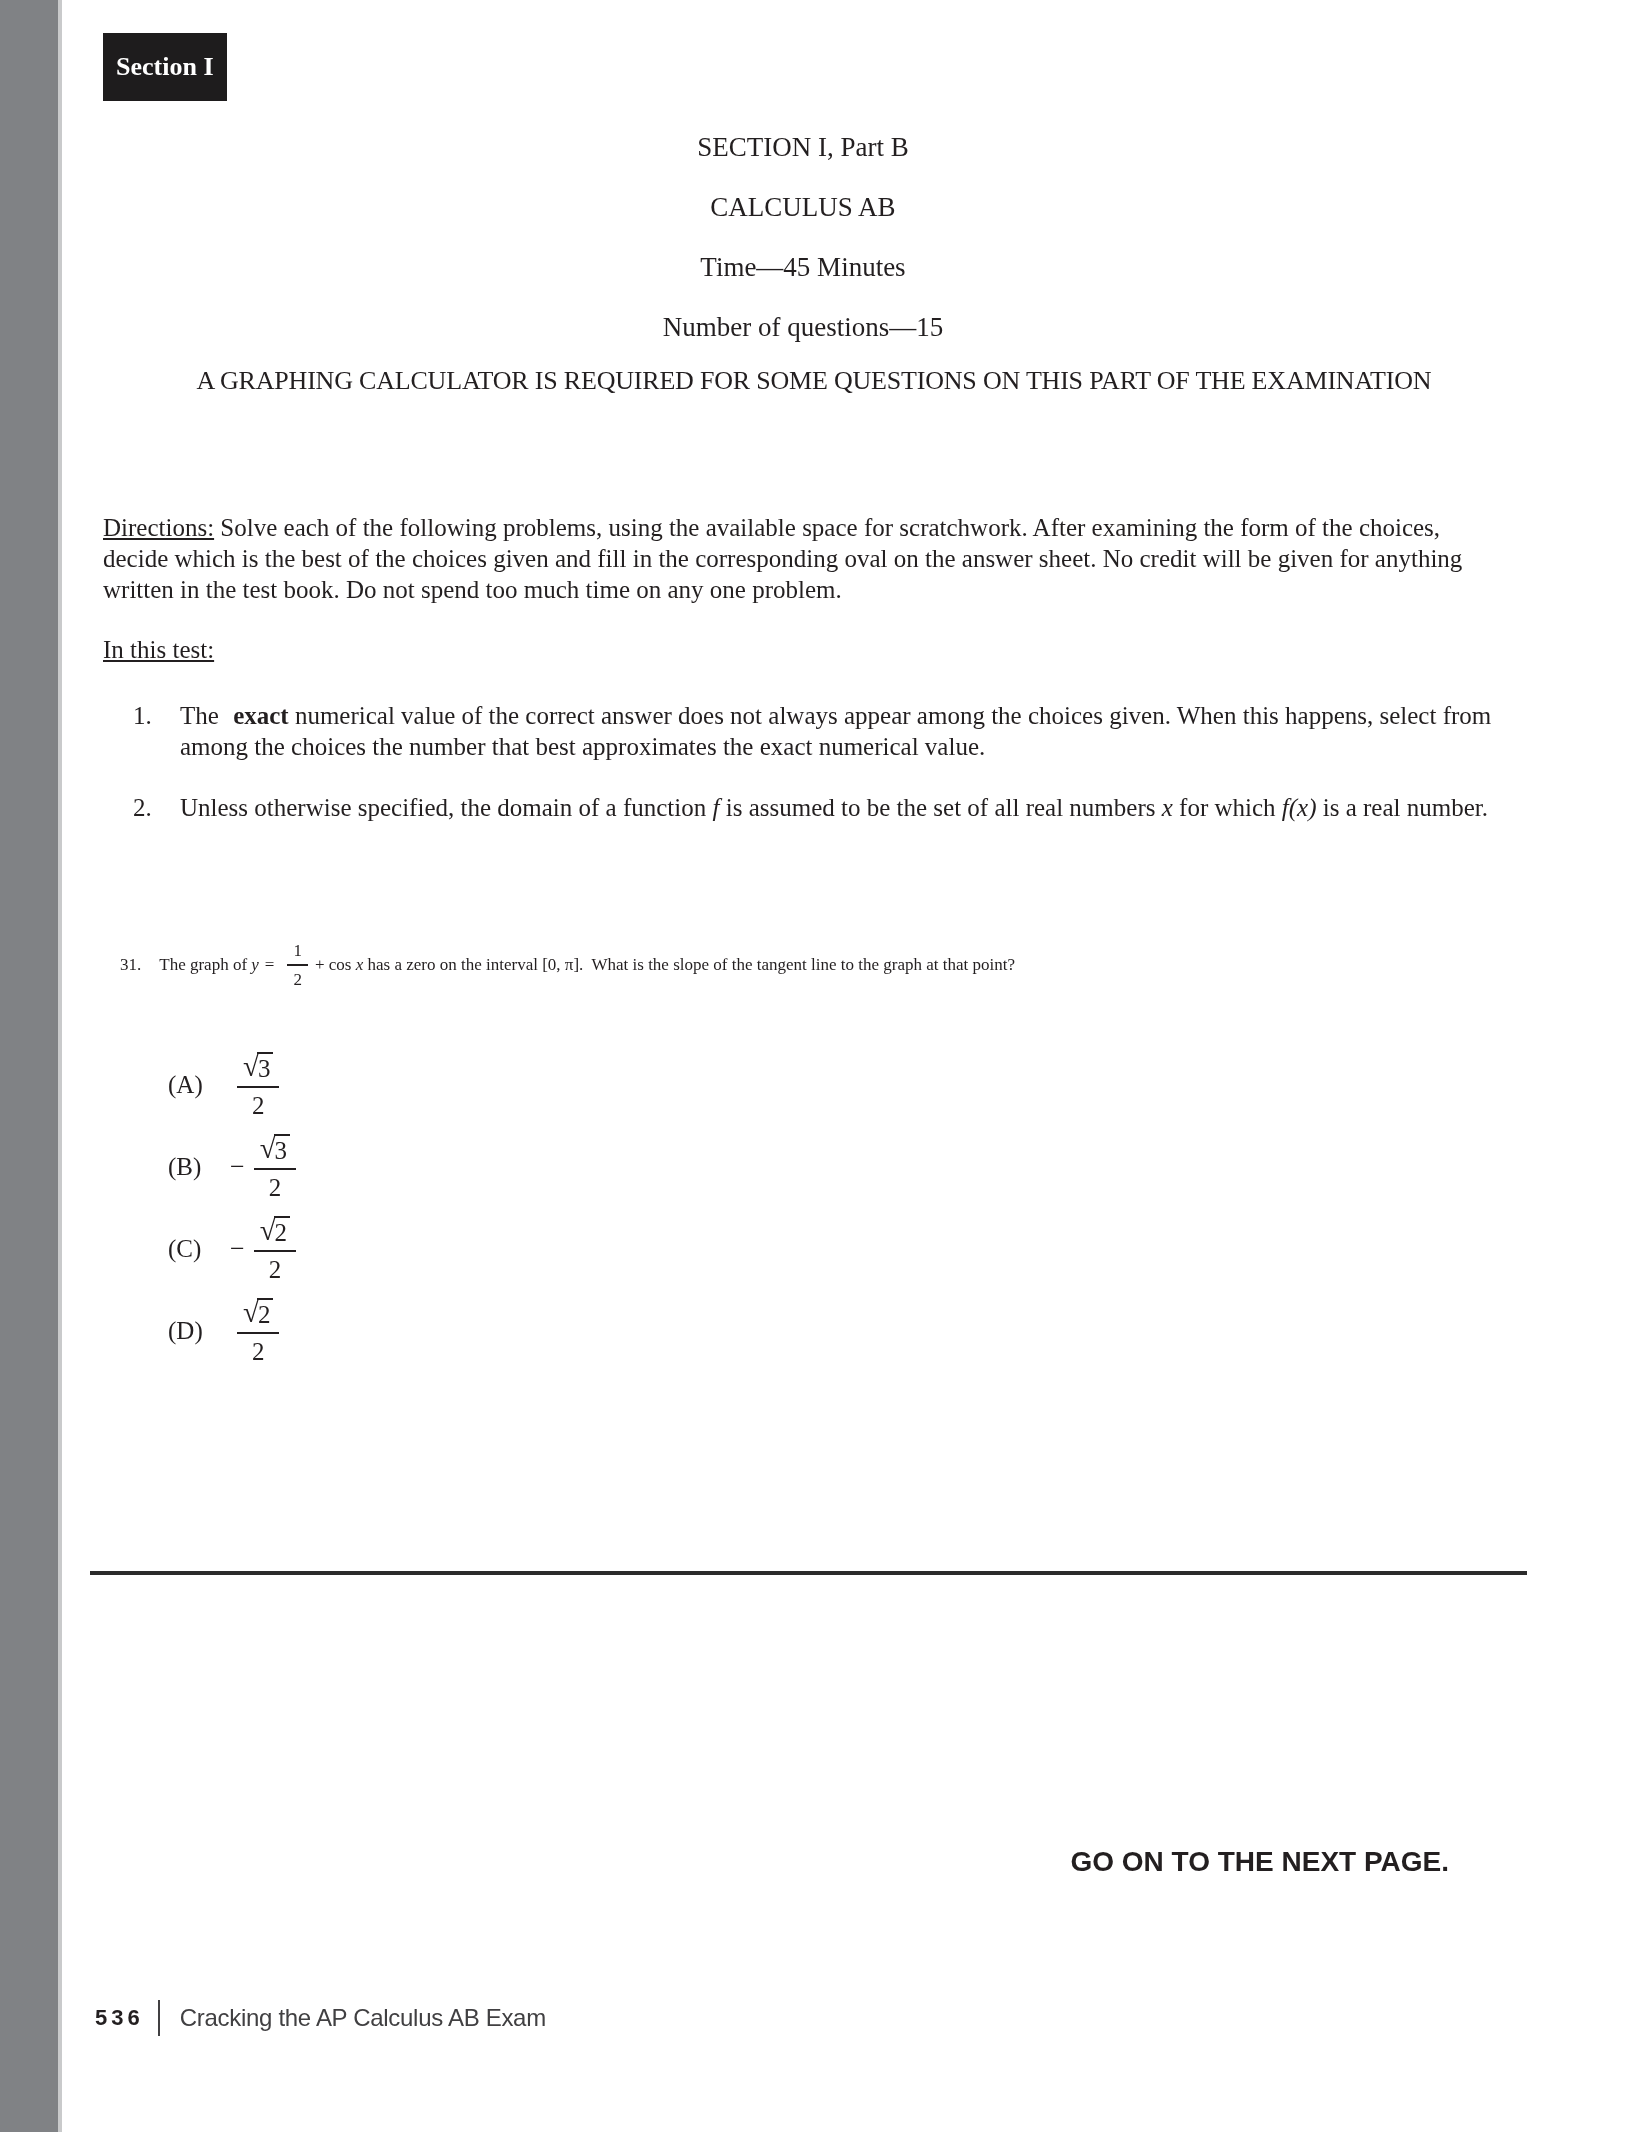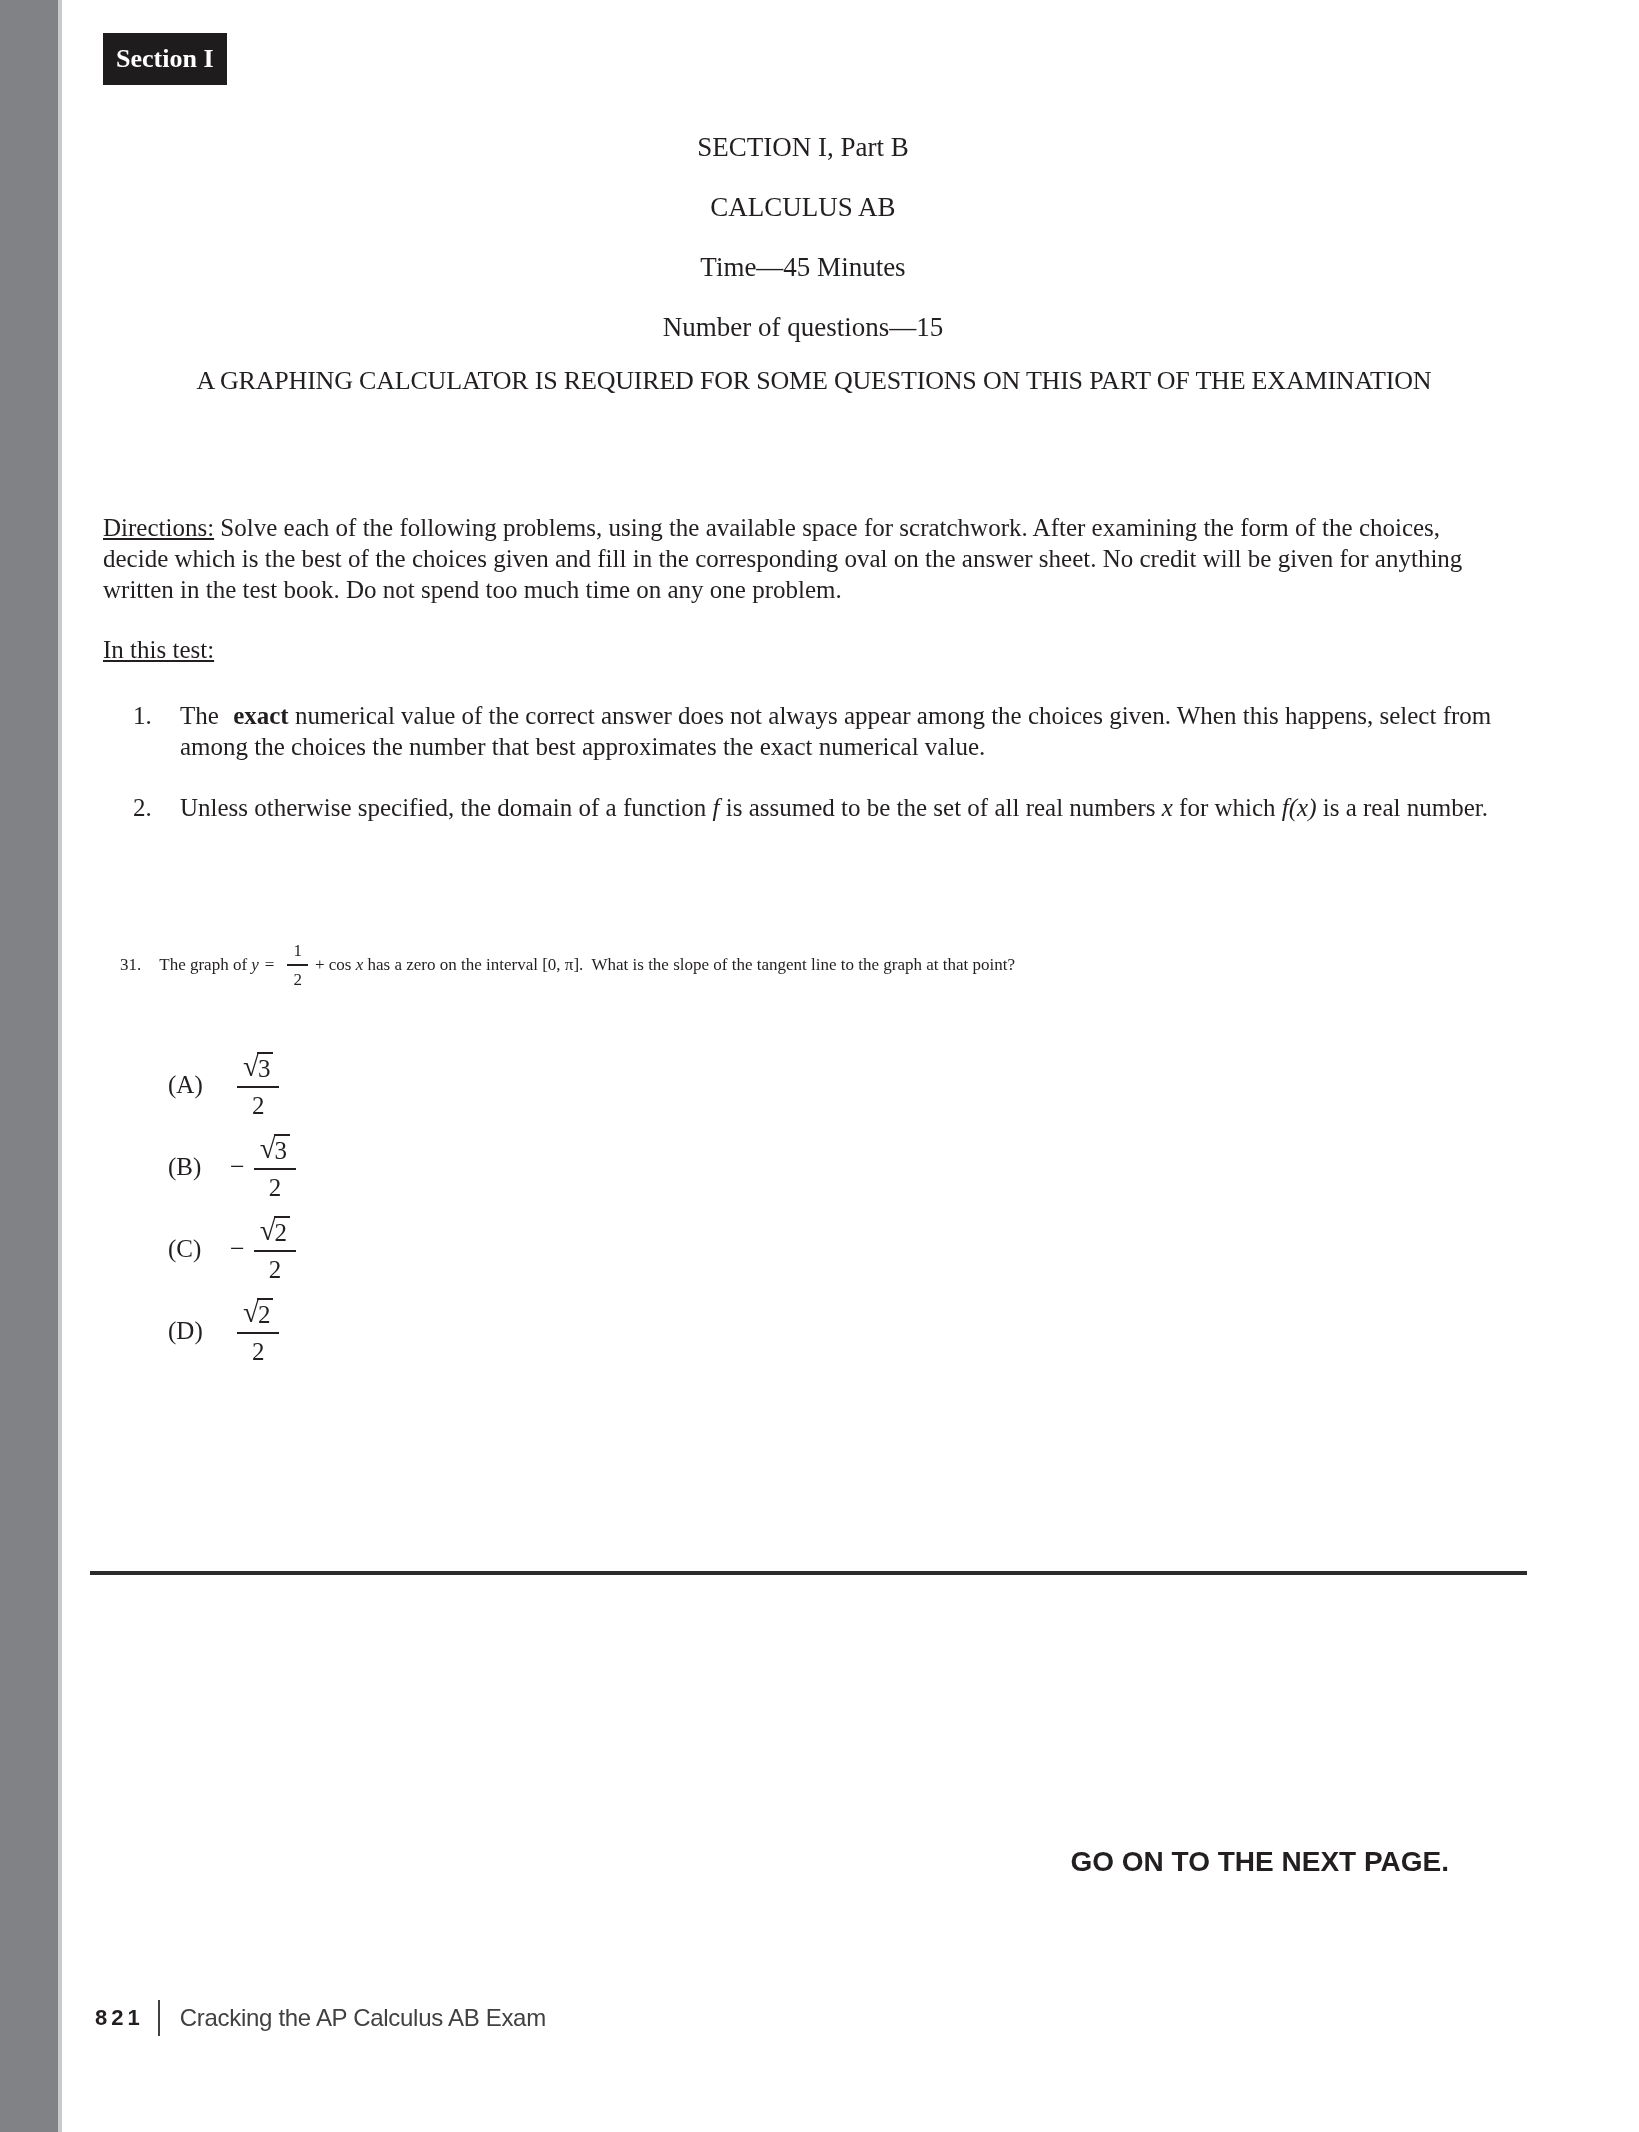--- a/index.html
+++ b/index.html
@@ -11,21 +11,21 @@
     color:#231f20;
     overflow:hidden;
   }
   
   .edge-band{position:absolute;left:0;top:0;width:58px;height:2132px;}
   .edge-band-line{position:absolute;left:58px;top:0;width:4px;height:2132px;}
   
   .section-tab{
     position:absolute;left:103px;top:33px;
     min-width:88px;height:44px;
-    padding:4px 13px;
+    padding:12px 13px;
     display:flex;align-items:center;justify-content:center;
     font-weight:bold;font-size:26px;color:#ffffff;
   }
   
   .headers{position:absolute;left:103px;top:134px;width:1400px;text-align:center;}
   .headers .hline{font-size:27px;line-height:27px;margin-bottom:33px;}
   .calc-note{
     position:absolute;left:64px;top:366px;width:1500px;
     text-align:center;font-size:26px;letter-spacing:-0.2px;
   }
@@ -178,18 +178,18 @@
       </span>
     </div>
 
   </div>
 
   <div class="rule"></div>
 
   <div class="go-on">GO ON TO THE NEXT PAGE.</div>
 
   <div class="footer">
-    <span class="pnum">821</span>
+    <span class="pnum">536</span>
     <span class="fdivider"></span>
     <span class="ftitle">Cracking the AP Calculus AB Exam</span>
   </div>
 
 </div>
 
 </body></html>

